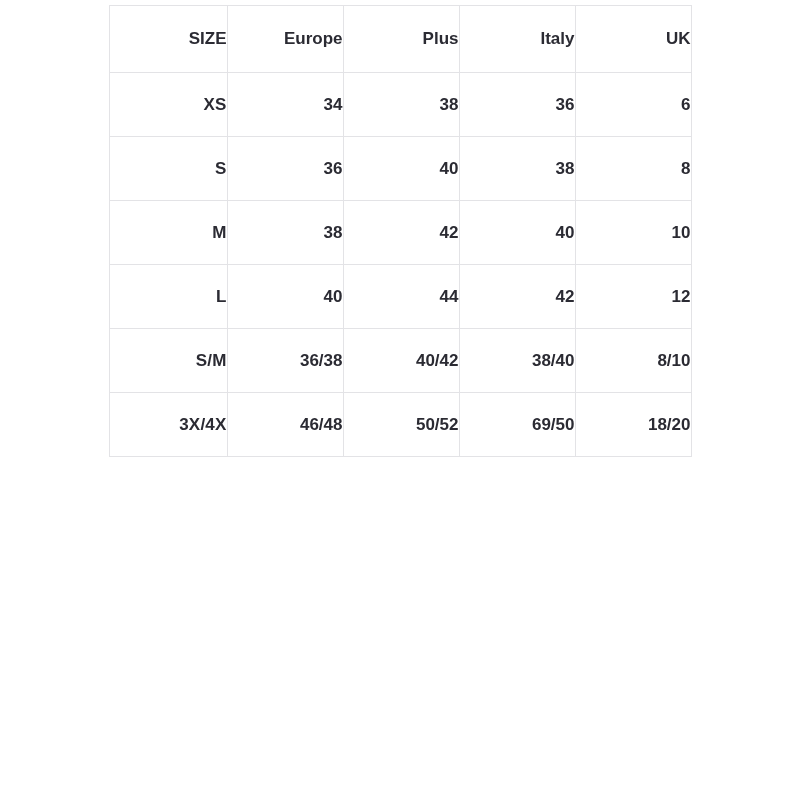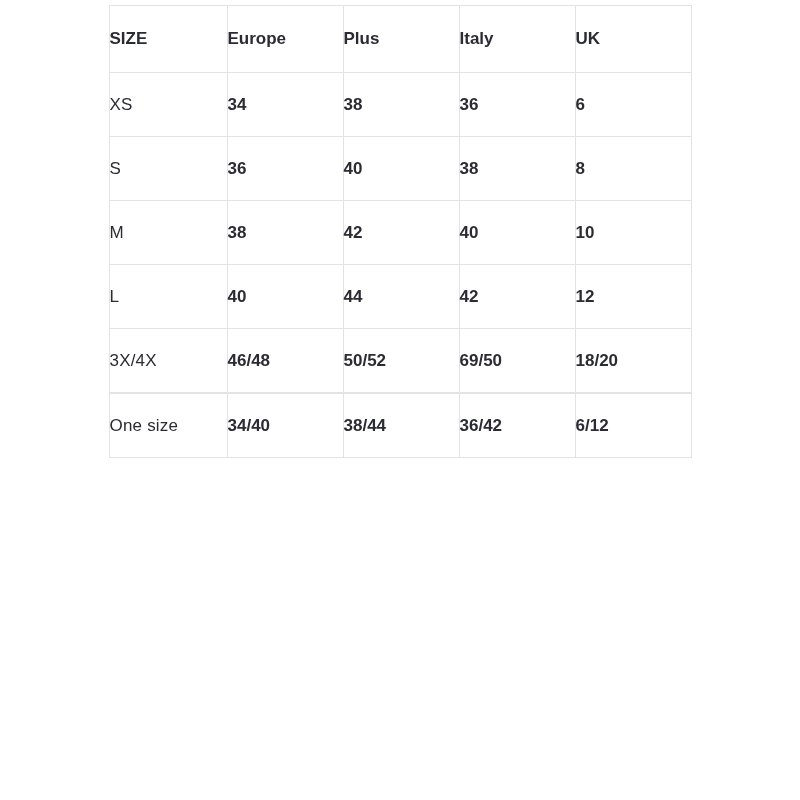--- a/index.html
+++ b/index.html
@@ -21,37 +21,37 @@
     box-sizing: border-box;
   }
   table.size-table {
     border-collapse: collapse;
     table-layout: fixed;
     width: 582px;
     margin: 0 auto;
   }
   table.size-table td {
     border: 1px solid #e3e3e6;
-    text-align: left;
+    text-align: right;
     vertical-align: middle;
     font-size: 17px;
     color: #2b2b33;
     padding: 0;
     margin-left: 12px;
   }
   
   col.c-size { width: 118px; }
   col.c-reg  { width: 116px; }
 
   
   .main-table td { height: 63px; }
   .main-table tr:first-child td { height: 66px; }
 
   .lbl {
-    font-weight: normal;
+    font-weight: bold;
     font-size: 17px;
     letter-spacing: 0.2px;
   }
   .hdr {
     font-weight: bold;
     font-size: 17px;
   }
   .val {
     font-weight: bold;
     font-size: 17px;
@@ -115,20 +115,27 @@
 
       <tr>
         <td class="lbl">L</td>
         <td class="val">40</td>
         <td class="val">44</td>
         <td class="val">42</td>
         <td class="val">12</td>
       </tr>
 
 
+      <tr>
+        <td class="lbl">S/M</td>
+        <td class="val">36/38</td>
+        <td class="val">40/42</td>
+        <td class="val">38/40</td>
+        <td class="val">8/10</td>
+      </tr>
 
 
 
       <tr>
         <td class="lbl">3X/4X</td>
         <td class="val">46/48</td>
         <td class="val">50/52</td>
         <td class="val">69/50</td>
         <td class="val">18/20</td>
       </tr>
@@ -137,23 +144,16 @@
 
   <table class="size-table second-table">
     <colgroup>
       <col class="c-size">
       <col class="c-reg">
       <col class="c-reg">
       <col class="c-reg">
       <col class="c-reg">
     </colgroup>
     <tbody>
-      <tr>
-        <td class="lbl">One size</td>
-        <td class="val">34/40</td>
-        <td class="val">38/44</td>
-        <td class="val">36/42</td>
-        <td class="val">6/12</td>
-      </tr>
     </tbody>
   </table>
 
 </div>
 
 </body></html>

